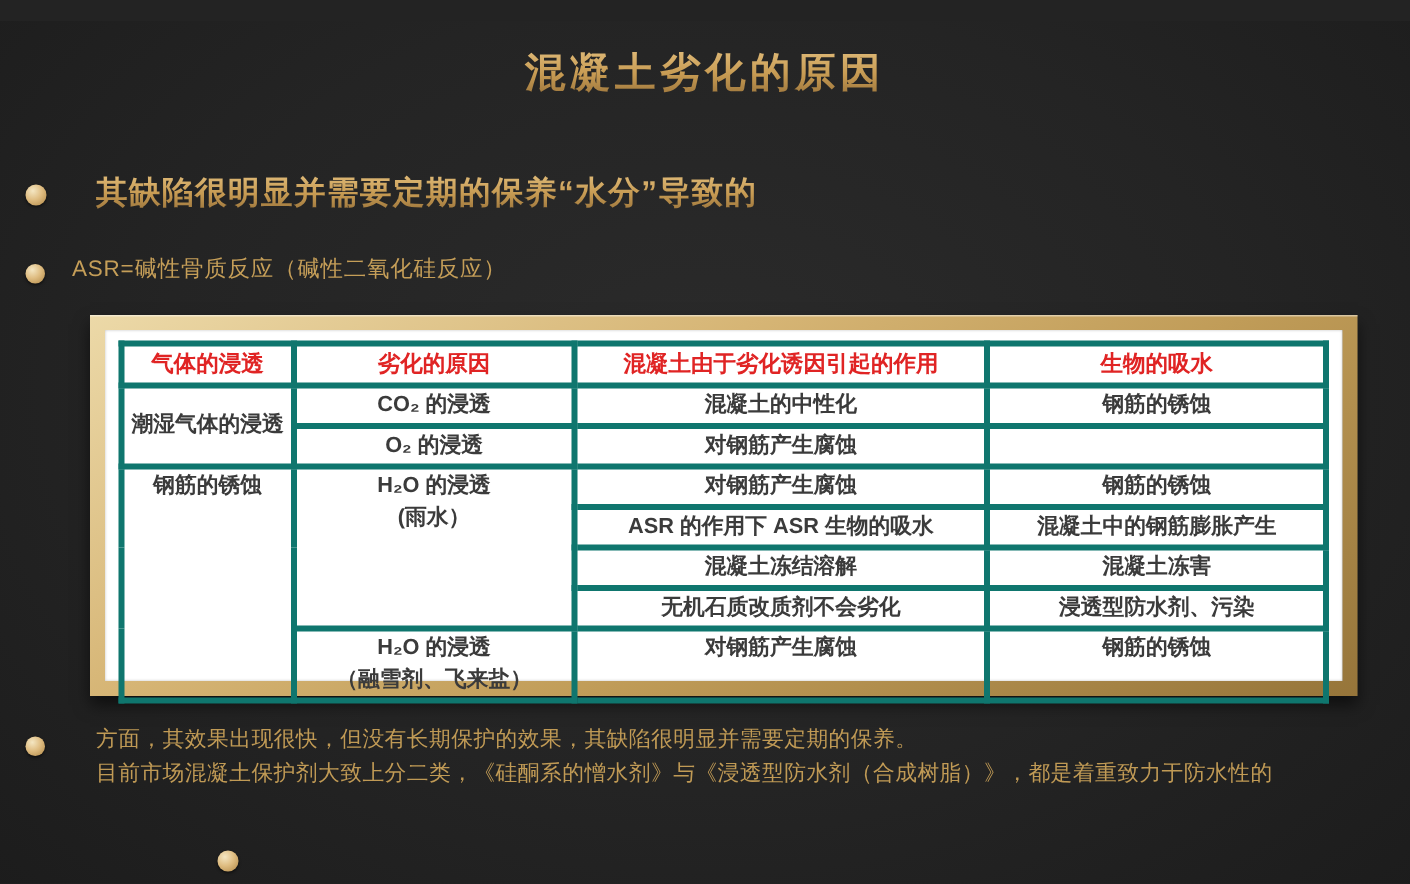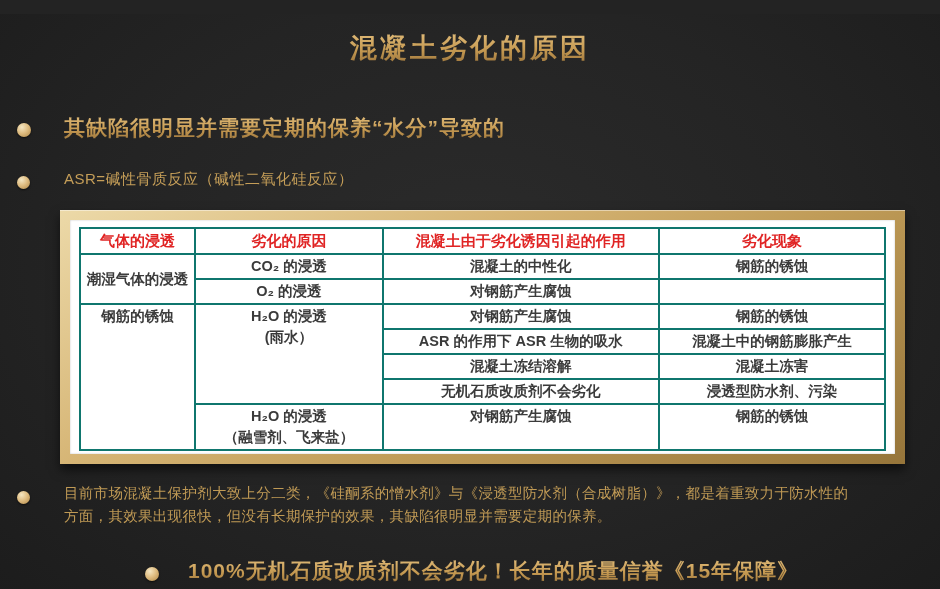--- a/index.html
+++ b/index.html
@@ -26,40 +26,40 @@
   .dot {
     position:absolute; width:14px; height:14px; border-radius:50%;
     background:radial-gradient(circle at 35% 30%, #f4e6c2 0%, #dfbd82 45%, #c59f60 75%, #a57d3d 100%);
     box-shadow:0 1px 2px rgba(0,0,0,.6);
   }
   .bullet1-text {
     position:absolute; left:64px; top:100px;
     font-size:21px; font-weight:bold; letter-spacing:1px;
   }
   .bullet2-text {
-    position:absolute; left:64px; top:156px;
+    position:absolute; left:48px; top:156px;
     font-size:15px; color:#c59e58; letter-spacing:.5px;
   }
   .frame {
     position:absolute; left:60px; top:196px; width:845px; height:254px;
     padding:10px;
     background:linear-gradient(150deg,#ecd9a8 0%,#d6b575 35%,#c09c58 60%,#96753a 100%);
     box-shadow:0 6px 10px rgba(0,0,0,.55), inset 0 1px 0 rgba(255,255,255,.45);
   }
   .frame-inner {
     width:100%; height:100%; background:#ffffff;
     padding:7px 9px 10px 9px;
     box-shadow:inset 0 0 2px rgba(0,0,0,.25);
   }
   table.data {
     width:100%; border-collapse:collapse; table-layout:fixed;
     font-size:14.5px; color:#3b3b3b; font-weight:600;
   }
   table.data th, table.data td {
-    border:2px solid #0f766e; text-align:center; vertical-align:middle;
+    border:4px solid #0f766e; text-align:center; vertical-align:middle;
     padding:1px 3px; line-height:1.45; overflow:hidden;
   }
   table.data th { color:#e02424; font-size:15px; font-weight:bold; height:26px; }
   table.data tbody tr { height:24px; }
   table.data tbody tr.tall { height:46px; }
   .v-top { vertical-align:top !important; }
   .pre { white-space:pre-line; }
   .para-text {
     position:absolute; left:64px; top:468px; width:862px;
     font-size:14.5px; line-height:23px; color:#c09a55; letter-spacing:.3px;
@@ -90,21 +90,21 @@
           <col style="width:14.3%">
             <col style="width:23.3%">
             <col style="width:34.3%">
             <col style="width:28.1%">
         </colgroup>
         <thead>
           <tr>
             <th>气体的浸透</th>
             <th>劣化的原因</th>
             <th>混凝土由于劣化诱因引起的作用</th>
-            <th>劣化现象</th>
+            <th>生物的吸水</th>
           </tr>
         </thead>
         <tbody>
           <tr>
             <td rowspan="2">潮湿气体的浸透</td>
             <td>CO₂ 的浸透</td>
             <td>混凝土的中性化</td>
             <td>钢筋的锈蚀</td>
           </tr>
           <tr>
@@ -137,20 +137,19 @@
             <td class="v-top">对钢筋产生腐蚀</td>
             <td class="v-top">钢筋的锈蚀</td>
           </tr>
         </tbody>
       </table>
     </div>
   </div>
 
   <span class="dot" style="left:17px; top:477px; width:13px; height:13px;"></span>
   <div class="para-text">
+    <span>方面，其效果出现很快，但没有长期保护的效果，其缺陷很明显并需要定期的保养。</span>
     <span>目前市场混凝土保护剂大致上分二类，《硅酮系的憎水剂》与《浸透型防水剂（合成树脂）》，都是着重致力于防水性的</span>
-    <span>方面，其效果出现很快，但没有长期保护的效果，其缺陷很明显并需要定期的保养。</span>
   </div>
 
   <span class="dot" style="left:145px; top:553px;"></span>
-  <div class="bottom-text gold-grad">100%无机石质改质剂不会劣化！长年的质量信誉《15年保障》</div>
 
 </div>
 
 </body></html>

